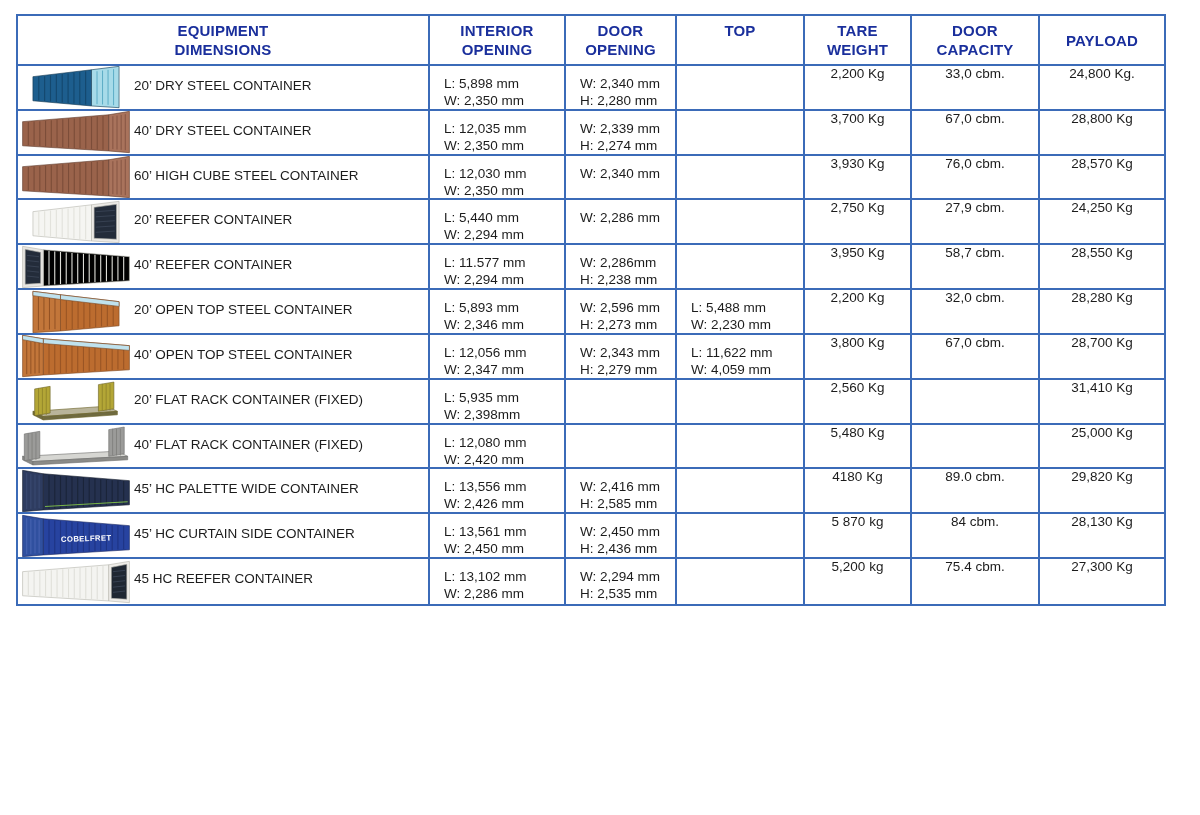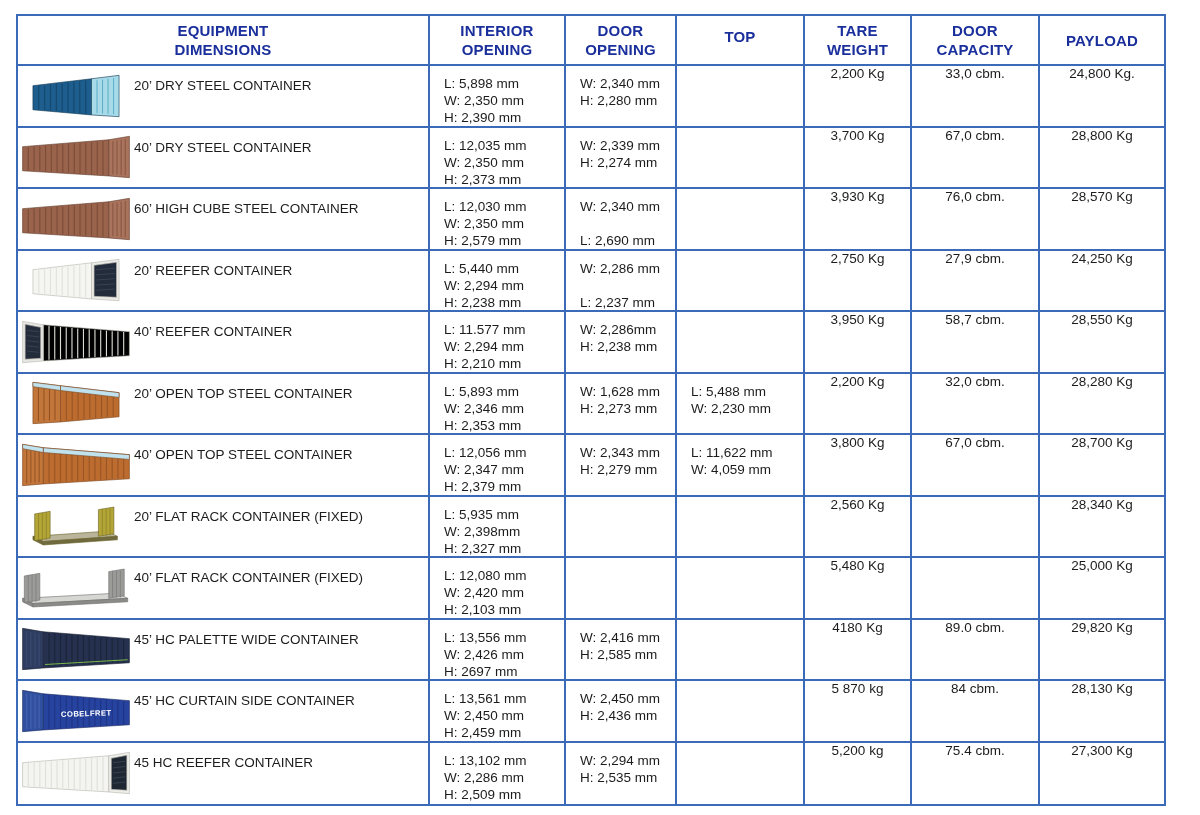--- a/index.html
+++ b/index.html
@@ -1,38 +1,38 @@
 <!DOCTYPE html>
 <html><head>
 <meta charset="utf-8">
 <style>
   html,body{margin:0;padding:0}
   body{
     width:1200px;height:815px;background:#ffffff;position:relative;overflow:hidden;
     font-family:"Liberation Sans",sans-serif;
   }
   #grid{
-    position:absolute;left:16px;top:14px;width:1150px;height:792px;
+    position:absolute;left:16px;top:14px;width:1150px;height:592px;
     box-sizing:border-box;border:2px solid #3b6bb8;background:#fff;
     display:grid;
     grid-template-columns:412px 136px 111px 128px 107px 128px 124px;
     grid-template-rows:50px repeat(12,1fr);
   }
   .cell{
     box-sizing:border-box;border-right:2px solid #3b6bb8;border-bottom:2px solid #3b6bb8;
     overflow:hidden;
   }
   .c7{border-right:none}
   .last{border-bottom:none}
   .hcell{
     display:flex;flex-direction:column;justify-content:center;align-items:center;
     text-align:center;color:#1a2f9c;font-weight:bold;font-size:15px;line-height:19px;
     white-space:pre-line;letter-spacing:.2px;
   }
-  .h-first{justify-content:flex-start;padding-top:11px}
+  .h-first{justify-content:flex-start;padding-top:5px}
   .h-second{justify-content:flex-end;padding-bottom:14px}
   .equip{display:flex;align-items:stretch}
   .imgbox{width:116px;flex:none;display:flex;align-items:center;justify-content:center}
   .eqname{padding-top:12px;font-size:13.5px;color:#1c1c1c}
   .dims{padding:9px 4px 0 14px;font-size:13.5px;line-height:17px;color:#1c1c1c;white-space:pre-line}
   .num{font-size:13.5px;color:#1c1c1c;text-align:center}
 </style>
 </head>
 <body>
 
@@ -249,21 +249,21 @@
             <polygon points="15,18 83,10 83,15.5 15,23.5" fill="#bfe2ee" stroke="#7c441c" stroke-width="0.7"></polygon>
             <polygon points="83,10 115,6 115,11 83,15.5" fill="#bfe2ee" stroke="#7c441c" stroke-width="0.7"></polygon>
           </g>
         </svg>
       </div>
       <div class="eqname">20’ OPEN TOP STEEL CONTAINER</div>
     </div>
     <div class="cell dims c2">L: 5,893 mm
 W: 2,346 mm
 H: 2,353 mm</div>
-    <div class="cell dims c3">W: 1,628 mm
+    <div class="cell dims c3">W: 2,596 mm
 H: 2,273 mm</div>
     <div class="cell dims c4">L: 5,488 mm
 W: 2,230 mm</div>
     <div class="cell num c5">2,200 Kg</div>
     <div class="cell num c6">32,0 cbm.</div>
     <div class="cell num c7">28,280 Kg</div>
     <div class="cell equip c1">
       <div class="imgbox">
         <svg width="112" height="58" viewBox="0 0 130 60" xmlns="http://www.w3.org/2000/svg">
           <g transform="translate(130,0) scale(-1,1)">
@@ -322,21 +322,21 @@
       </div>
       <div class="eqname">20’ FLAT RACK CONTAINER (FIXED)</div>
     </div>
     <div class="cell dims c2">L: 5,935 mm
 W: 2,398mm
 H: 2,327 mm</div>
     <div class="cell dims c3"></div>
     <div class="cell dims c4"></div>
     <div class="cell num c5">2,560 Kg</div>
     <div class="cell num c6"></div>
-    <div class="cell num c7">28,340 Kg</div>
+    <div class="cell num c7">31,410 Kg</div>
     <div class="cell equip c1">
       <div class="imgbox">
         <svg width="112" height="58" viewBox="0 0 130 60" xmlns="http://www.w3.org/2000/svg">
           <polygon points="3,42 113,36 125,42 15,48" fill="#d6d6d2" stroke="#6e6e6c" stroke-width="0.7"></polygon>
           <polygon points="3,42 15,48 15,52 3,46" fill="#8b8b88" stroke="#6e6e6c" stroke-width="0.7"></polygon>
           <polygon points="15,48 125,42 125,46 15,52" fill="#8b8b88" stroke="#6e6e6c" stroke-width="0.7"></polygon>
           <polygon points="5,16 23,13 23,44 5,47" fill="#9b9b99" stroke="#6e6e6c" stroke-width="0.7"></polygon>
           <polygon points="103,11 121,8 121,39 103,42" fill="#9b9b99" stroke="#6e6e6c" stroke-width="0.7"></polygon>
           <line x1="9.5" y1="15" x2="9.5" y2="46" stroke="#7f7f7d" stroke-width="1"></line>
           <line x1="107.5" y1="10" x2="107.5" y2="41" stroke="#7f7f7d" stroke-width="1"></line>

